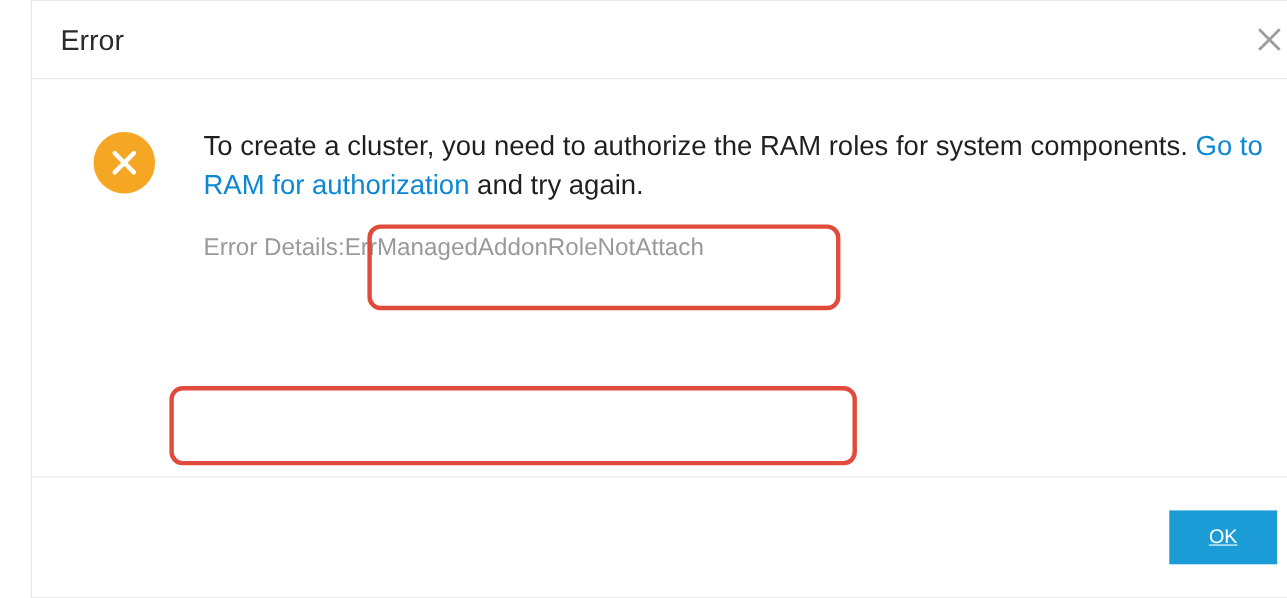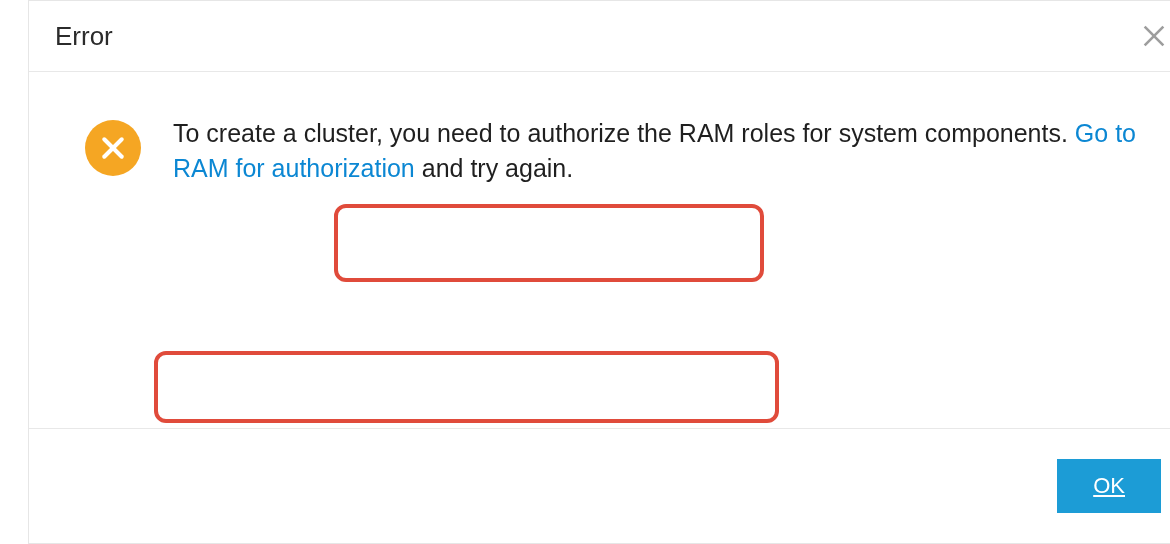--- a/index.html
+++ b/index.html
@@ -42,21 +42,21 @@
   }
   .close-btn svg { width: 28px; height: 28px; }
   .dialog-body {
     flex: 1;
     padding: 44px 46px 20px 56px;
     position: relative;
   }
   .content-row {
     display: flex;
     align-items: flex-start;
-    gap: 32px;
+    gap: 44px;
   }
   .status-icon {
     width: 56px;
     height: 56px;
     border-radius: 50%;
     background: #f5a623;
     display: flex;
     align-items: center;
     justify-content: center;
     flex: 0 0 56px;
@@ -83,21 +83,21 @@
   .details .line2 { margin-top: 12px; }
   .dialog-footer {
     border-top: 1px solid #e8e8e8;
     padding: 30px 36px;
     display: flex;
     justify-content: flex-end;
   }
   .ok-btn {
     background: #1c9cd6;
     color: #fff;
-    font-size: 22px;
+    font-size: 18px;
     border: none;
     padding: 14px 36px;
     cursor: pointer;
     text-decoration: underline;
   }
   
   .hl {
     position: absolute;
     border: 4px solid #e04b3b;
     border-radius: 12px;
@@ -127,20 +127,21 @@
         <svg viewBox="0 0 24 24">
           <line x1="5" y1="5" x2="19" y2="19" stroke="#ffffff" stroke-width="3.2" stroke-linecap="round"></line>
           <line x1="19" y1="5" x2="5" y2="19" stroke="#ffffff" stroke-width="3.2" stroke-linecap="round"></line>
         </svg>
       </div>
       <div class="msg-block">
         <p class="main-msg">
           <span>To create a cluster, you need to authorize the RAM roles for system components. </span><span class="link">Go to RAM for authorization</span><span> and try again.</span>
         </p>
         <div class="details">
+          <div>Error Details:ErrManagedAddonRoleNotAttach</div>
         </div>
       </div>
     </div>
 
     <div class="hl hl1"></div>
     <div class="hl hl2"></div>
   </div>
 
   <div class="dialog-footer">
     <button class="ok-btn">OK</button>

